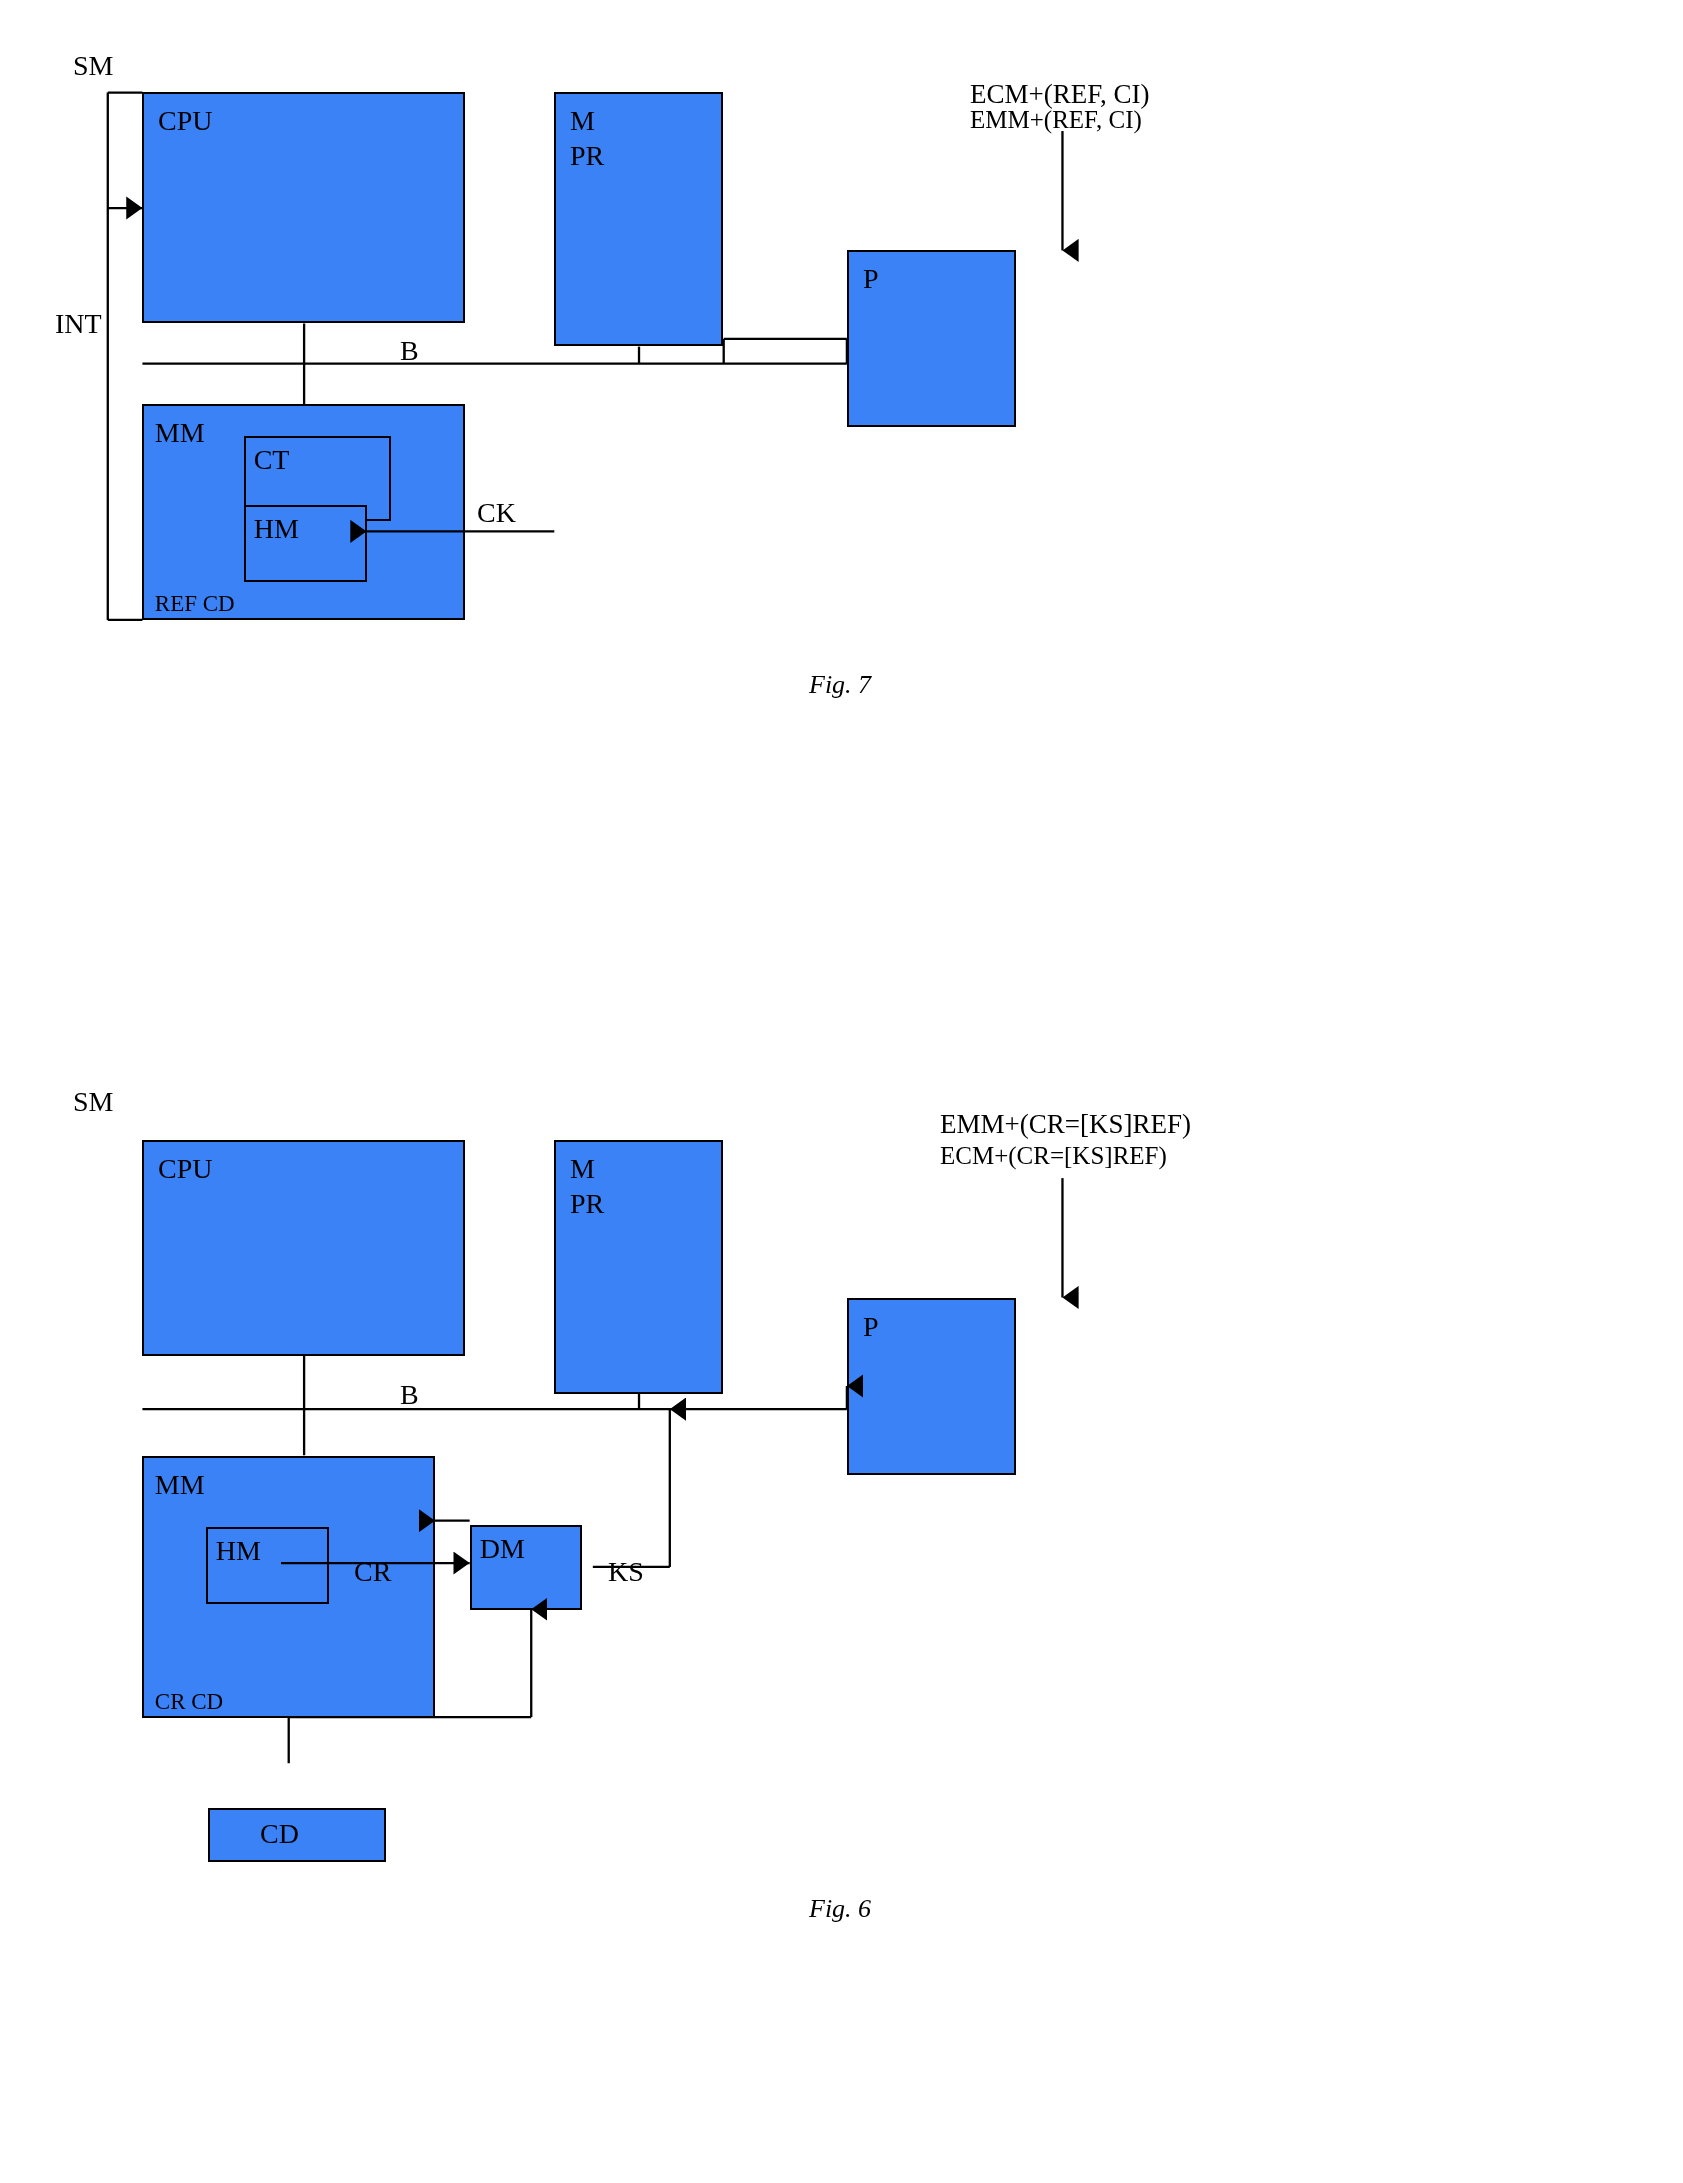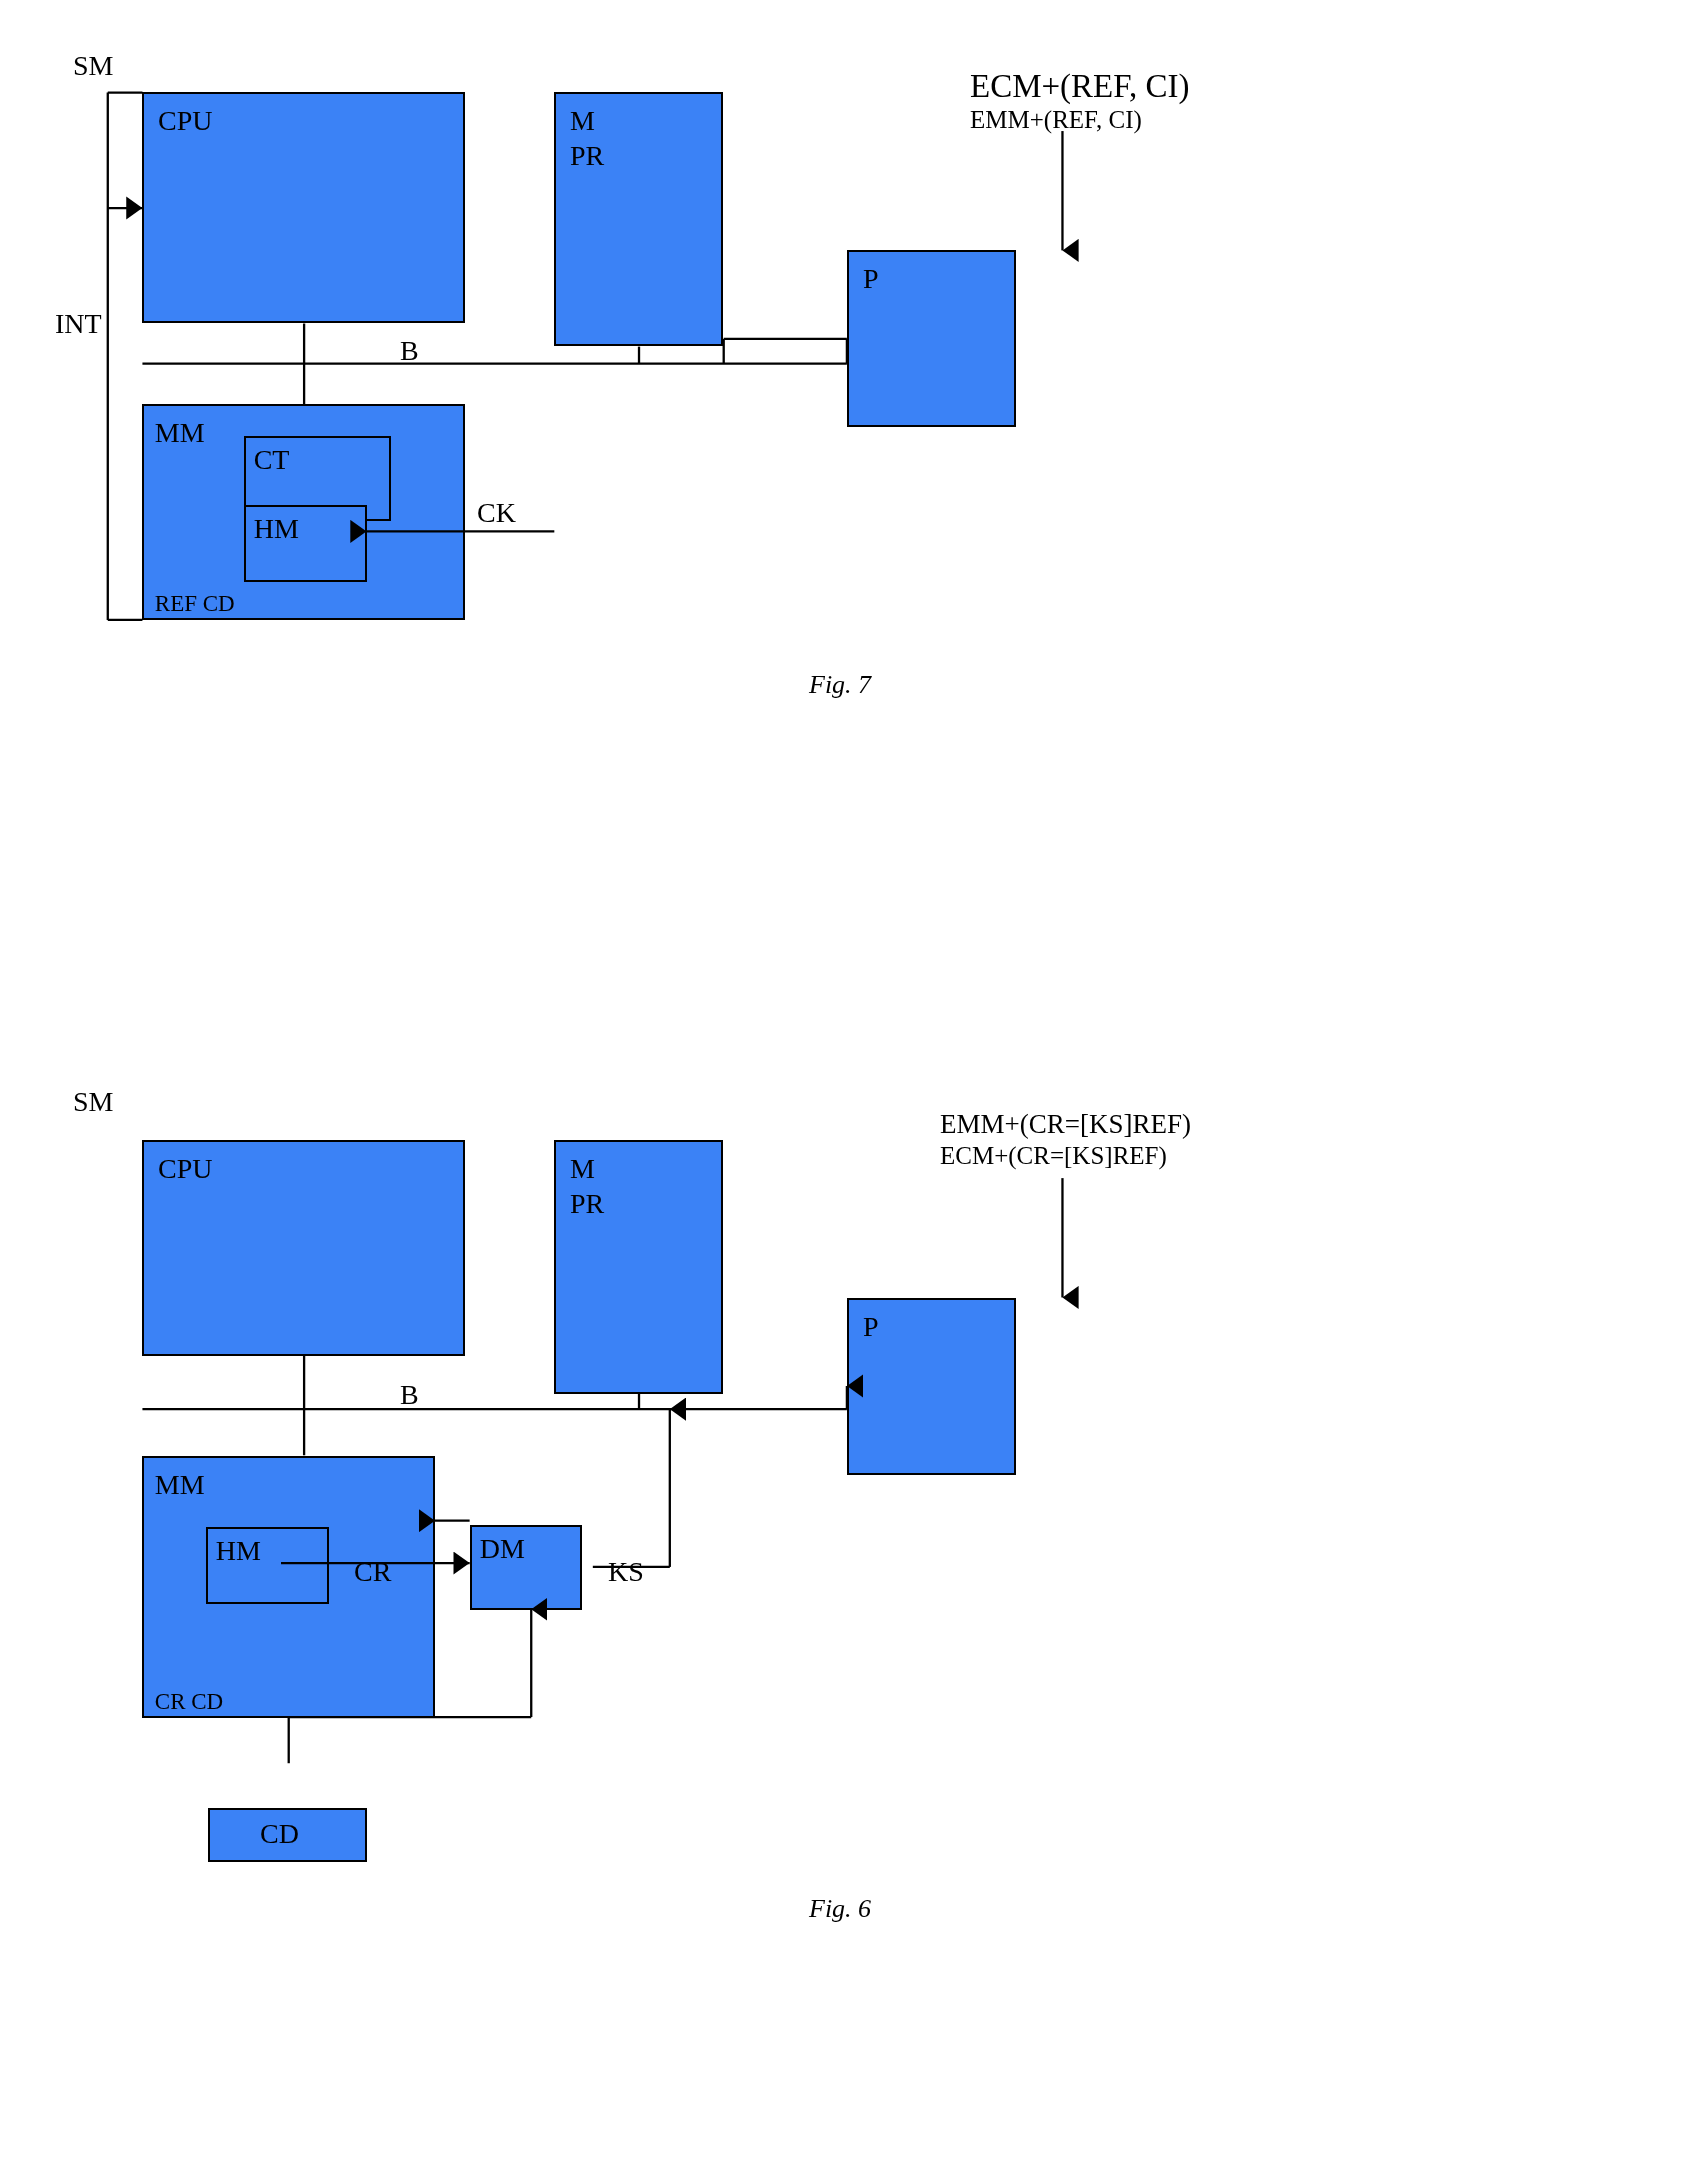--- a/index.html
+++ b/index.html
@@ -41,21 +41,21 @@
       pointer-events: none;
     }
   </style>
 </head>
 <body>
 
 <div class="diagram-container">
 
   <div class="label" style="left:73px; top:50px;">SM</div>
 
-  <div class="label" style="left:970px; top:68px; font-size:33px;">ECM+(REF, CI)</div>
+  <div class="label" style="left:970px; top:79px; font-size:27px;">ECM+(REF, CI)</div>
   <div class="label" style="left:970px; top:106px; font-size:25px;">EMM+(REF, CI)</div>
 
   <div class="box" style="left:142px; top:92px; width:323px; height:231px;">
     <div class="label" style="left:14px; top:10.8px;">CPU</div>
   </div>
 
   <div class="box" style="left:554px; top:92px; width:169px; height:254px;">
     <div class="label" style="left:14px; top:10.8px;">M</div>
     <div class="label" style="left:14px; top:46px;">PR</div>
   </div>
@@ -119,21 +119,21 @@
   </div>
 
   <div class="box" style="left:470px; top:1525px; width:112px; height:85px;">
     <div class="label" style="left:7.7px; top:6.2px;">DM</div>
   </div>
 
   <div class="label" style="left:354px; top:1556px;">CR</div>
 
   <div class="label" style="left:608px; top:1556px;">KS</div>
 
-  <div class="box" style="left:208px; top:1808px; width:159px; height:54px;">
+  <div class="box" style="left:208px; top:1808px; width:178px; height:54px;">
     <div class="label" style="left:50px; top:7.7px;">CD</div>
   </div>
 
   <div class="label" style="left:809px; top:1894px; font-size:26px; font-style:italic;">Fig. 6</div>
 
   <svg class="svg-overlay" viewBox="0 0 2186 2835" width="1683" height="2183">
     <defs>
       <marker id="arrowhead-down" markerWidth="10" markerHeight="7" refX="5" refY="7" orient="auto">
         <polygon points="0 0, 10 0, 5 7" fill="#000"></polygon>
       </marker>

